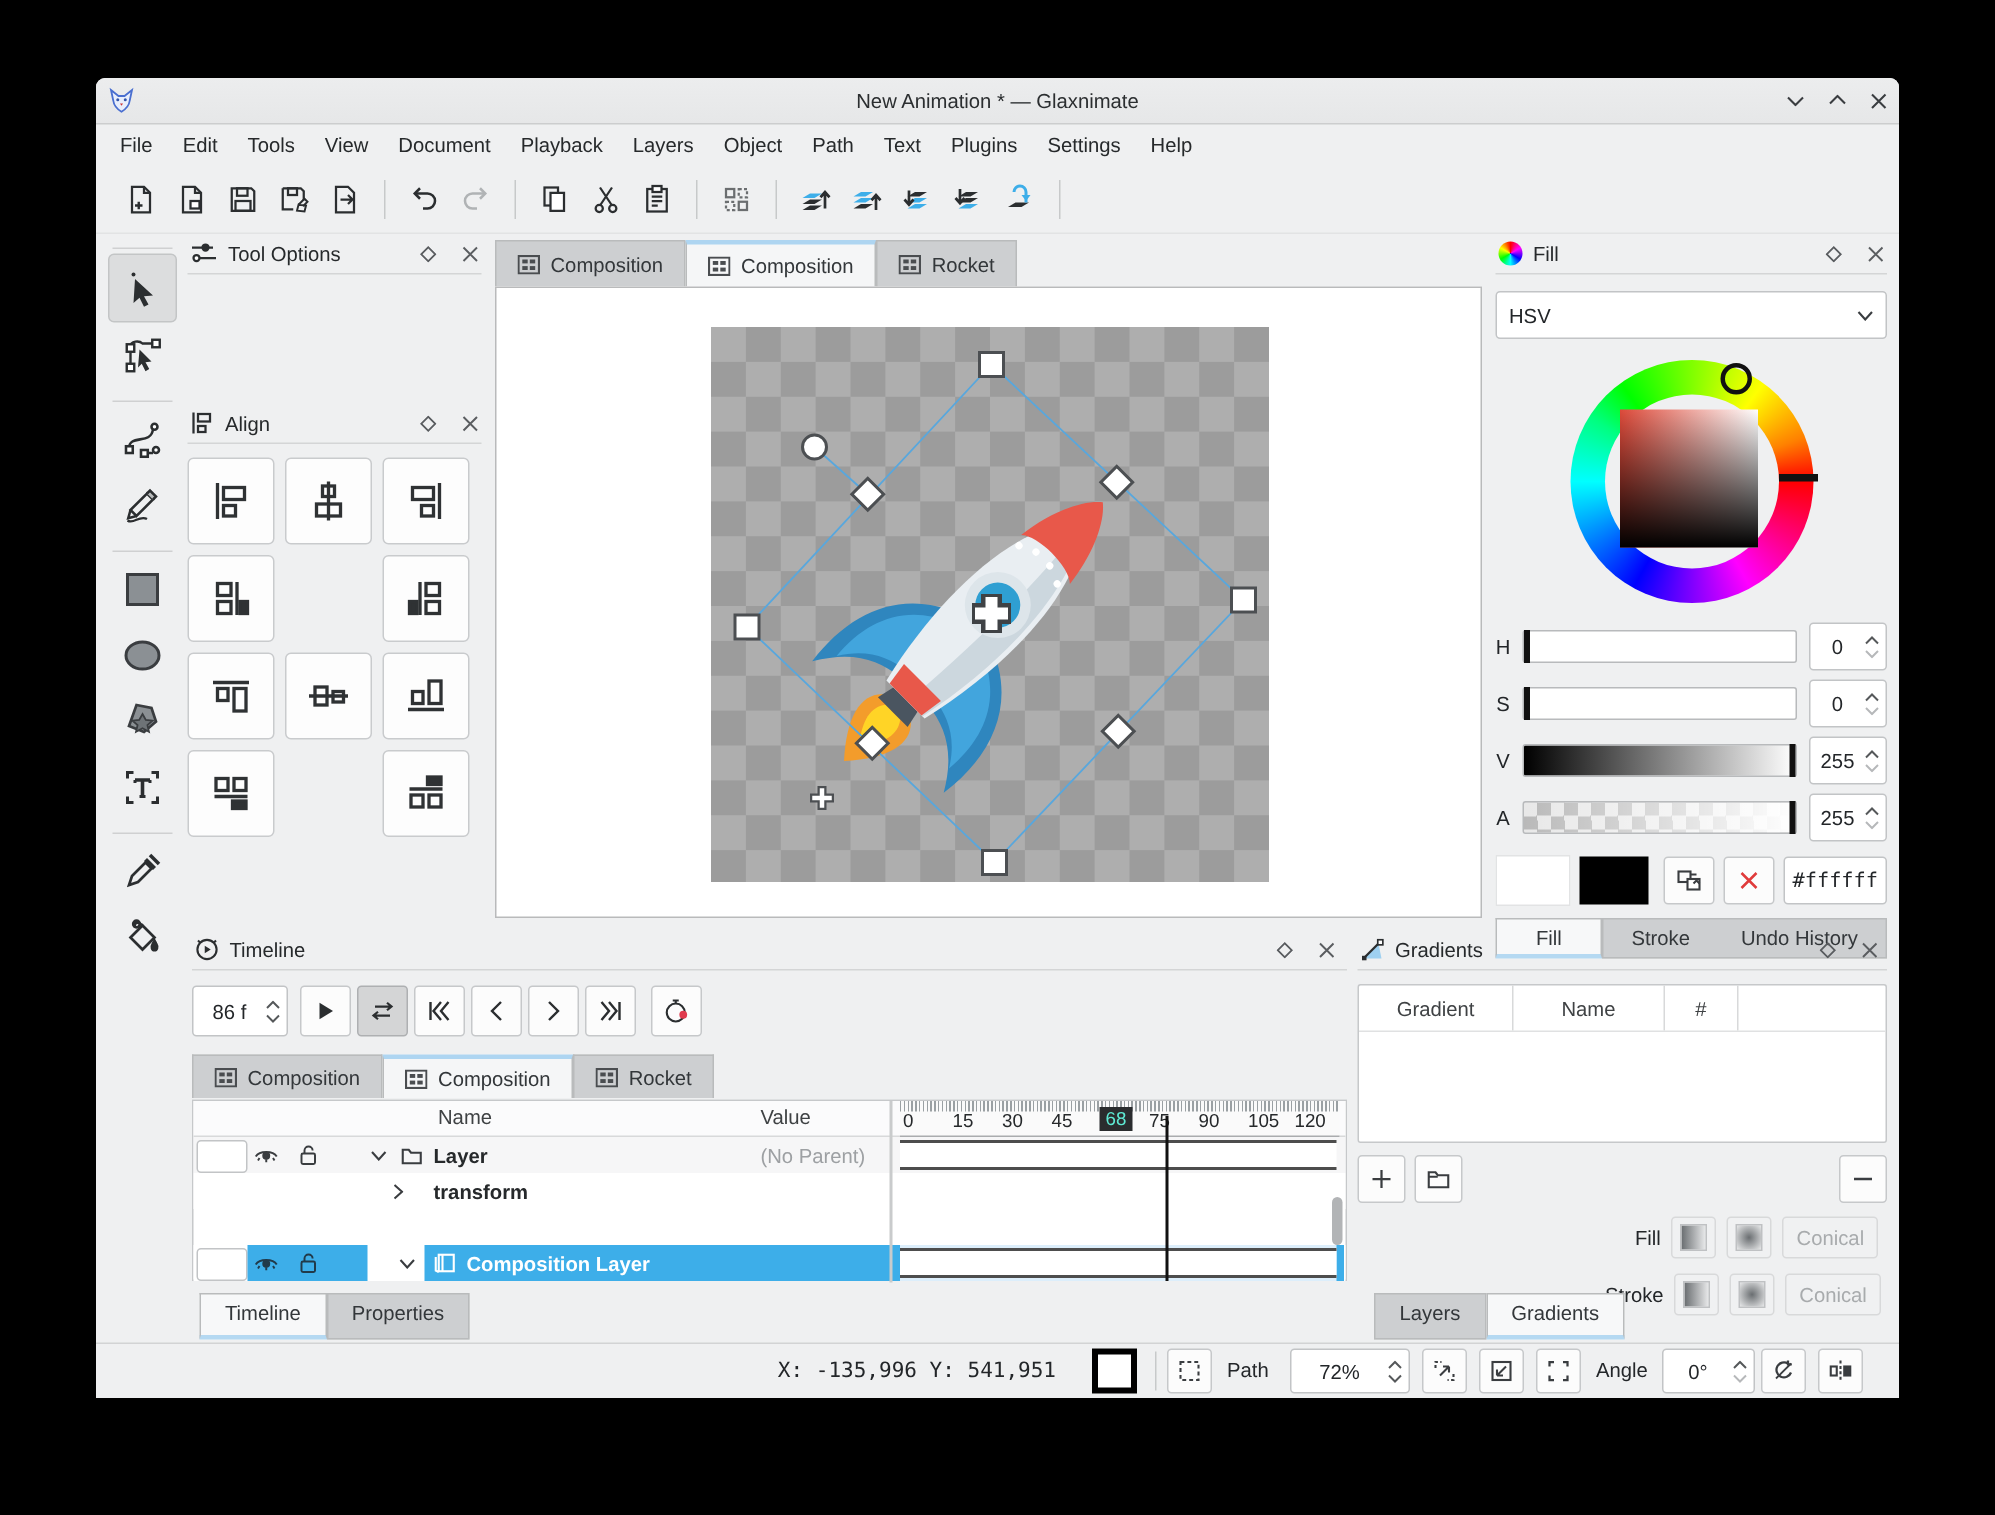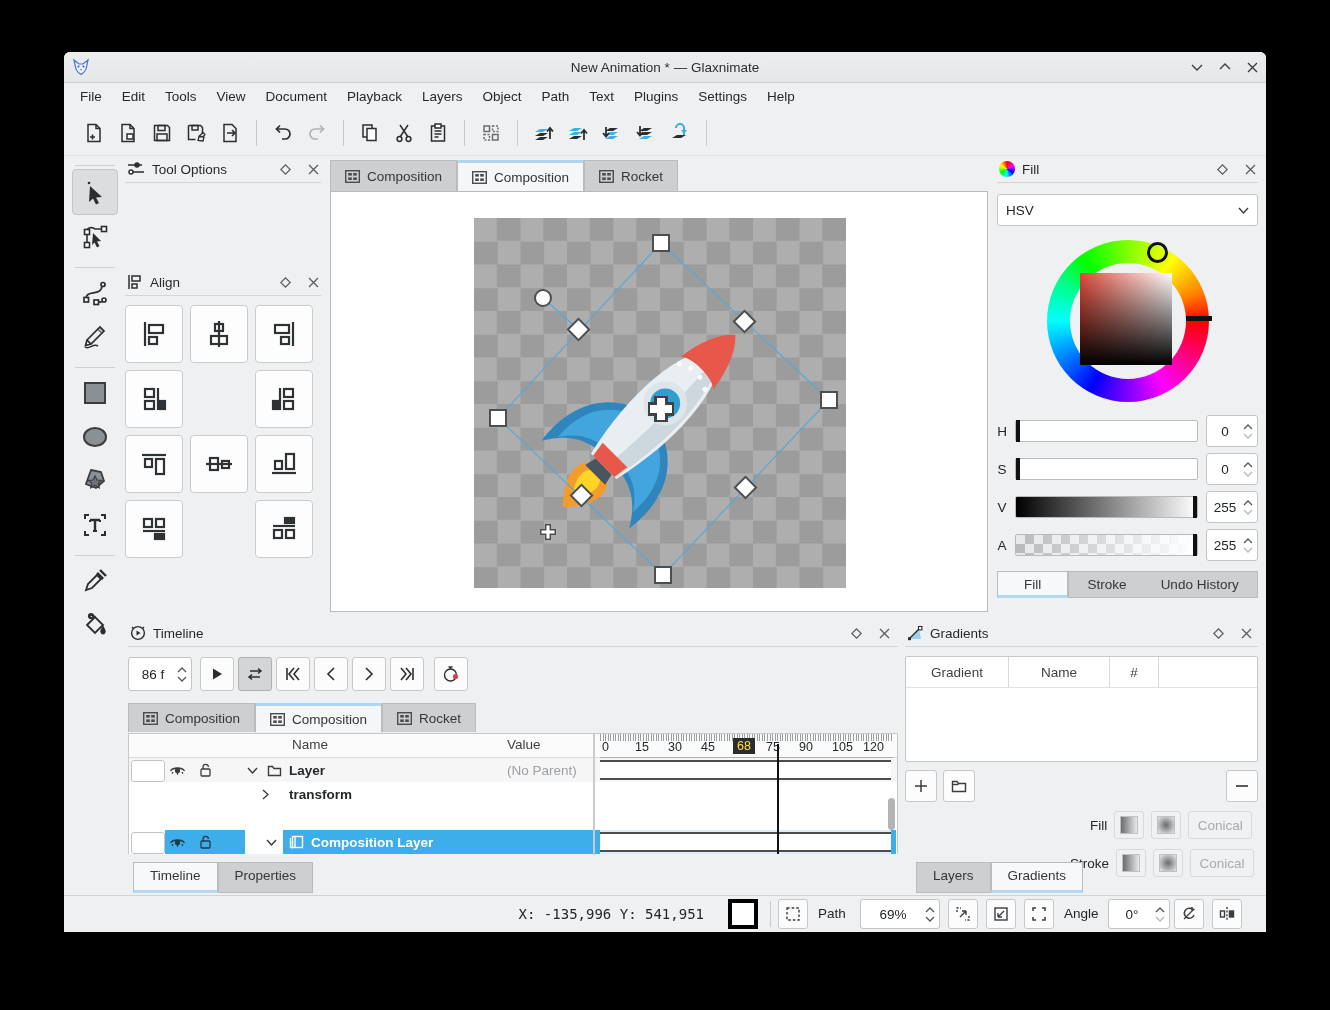--- a/index.html
+++ b/index.html
@@ -63,21 +63,21 @@
   .tl-btn{width:34px;height:34px;}
   .tl-tabs{display:flex;height:29px;margin-top:12px;align-items:stretch;}
   .tl-table{position:absolute;left:0;top:113px;right:0;height:121px;background:#fff;border:1px solid #c6c8ca;box-sizing:border-box;}
   .tl-hrow{position:absolute;left:0;top:0;width:100%;height:23px;background:#fbfbfc;border-bottom:1px solid #d8d9da;}
   .tl-row{position:absolute;left:0;width:100%;height:24px;display:flex;align-items:center;}
   .tl-name{font-weight:bold;color:#26292b;}
   .checkcell{position:absolute;left:2px;top:2px;width:32px;height:20px;background:#fff;border:1px solid #c2c4c6;border-radius:3px;}
   .ruler{position:absolute;left:471px;top:0;width:293px;height:23px;background:#fafafa;border-bottom:1px solid #aaacae;
     background-image:repeating-linear-gradient(to right,#9aa0a3 0 1px,transparent 1px 2.53px);background-size:100% 7px;background-repeat:no-repeat;}
   .ruler .rlabel{position:absolute;top:6px;font-size:12.5px;color:#26292b;}
-  .ruler .rlabel.current{background:#2a2c2e;color:#fde047;top:4px;padding:1px 4px;}
+  .ruler .rlabel.current{background:#2a2c2e;color:#5eead4;top:4px;padding:1px 4px;}
   .track-bar{position:absolute;left:471px;height:16px;width:291px;background:#fff;border-top:2.5px solid #4d4d4d;border-bottom:2.5px solid #4d4d4d;}
   .playhead{position:absolute;width:1.5px;background:#111;}
   .gtable{background:#fff;border:1px solid #c6c8ca;border-radius:2px;margin-top:9px;height:106px;box-sizing:border-box;}
   .gtable-hdr{display:flex;height:30px;border-bottom:1px solid #e0e1e2;align-items:center;color:#3f4244;}
   .gcol{text-align:center;border-right:1px solid #d8d9da;height:100%;display:flex;align-items:center;justify-content:center;}
   .grad-row{display:flex;align-items:center;gap:7px;margin-top:8px;height:30px;}
   .gchip{width:16px;height:16px;border:1px solid #bfc1c3;}
   
   .docktabs{position:absolute;top:810px;height:31px;display:flex;align-items:stretch;}
   .statusbar{position:absolute;left:0;top:843px;width:100%;height:37px;border-top:1px solid #d2d3d4;background:#eff0f1;}
@@ -675,20 +675,39 @@
             <svg width="10" height="6" viewBox="0 0 10 6">
               <polyline points="1,5 5,1 9,5" fill="none" stroke="#55585a" stroke-width="1.3"></polyline>
             </svg>
             <svg width="10" height="6" viewBox="0 0 10 6">
               <polyline points="1,1 5,5 9,1" fill="none" stroke="#b6b8ba" stroke-width="1.3"></polyline>
             </svg>
           </span>
         </div>
     </div>
 
+    <div style="display:flex;align-items:center;gap:6px;margin-top:9px;height:32px">
+      <div style="width:48px;height:32px;background:#fff;border:1px solid #e2e3e4"></div>
+      <div style="width:46px;height:32px;background:#000"></div>
+      <div class="btn" style="width:34px;height:32px;margin-left:4px">
+          <svg width="18" height="16" viewBox="0 0 18 16" fill="none" stroke="#3a3d40" stroke-width="1.4">
+            <rect x="2" y="2" width="8" height="7"></rect>
+            <rect x="8" y="7" width="8" height="7" fill="#fff"></rect>
+            <path d="M12,4 h4 M14,10 l2,-2 2,2" transform="translate(-2,0)"></path>
+          </svg>
+        </div>
+      <div class="btn" style="width:34px;height:32px">
+          <svg width="14" height="14" viewBox="0 0 14 14">
+            <path d="M2,2 L12,12 M12,2 L2,12" stroke="#e03b3b" stroke-width="1.7"></path>
+          </svg>
+        </div>
+      <div class="spin" style="flex:1;height:32px">
+          <span class="mono" style="flex:1;text-align:center">#ffffff</span>
+        </div>
+    </div>
 
     <div class="fill-tabs">
       <div class="dock-tab active" style="padding:5px 26px"><span>Fill</span></div>
       <div class="dock-tab" style="flex:1;display:flex;gap:34px;justify-content:center">
         <span>Stroke</span>
         <span>Undo History</span>
       </div>
     </div>
   </div>
 
@@ -985,21 +1004,21 @@
     <span class="mono" style="position:absolute;right:562px;top:10px;font-size:14px">X: -135,996 Y:  541,951</span>
     <div class="sb-item" style="left:664px;width:30px;background:#fff;border:4px solid #000;box-sizing:border-box;height:30px"></div>
     <div style="position:absolute;left:706px;top:5px;width:1px;height:26px;background:#c7c9ca"></div>
     <div class="btn sb-item" style="left:714px;width:30px">
         <svg width="16" height="16" viewBox="0 0 16 16">
           <rect x="2" y="2" width="12" height="12" fill="none" stroke="#3a3d40" stroke-width="1.4" stroke-dasharray="2.6 2"></rect>
         </svg>
       </div>
     <span class="sb-item" style="left:754px;top:10px">Path</span>
     <div class="spin sb-item" style="left:796px;width:80px">
-        <span class="spin-val">69%</span>
+        <span class="spin-val">72%</span>
         <span class="spin-arrows">
           <svg width="10" height="6" viewBox="0 0 10 6">
             <polyline points="1,5 5,1 9,5" fill="none" stroke="#55585a" stroke-width="1.3"></polyline>
           </svg>
           <svg width="10" height="6" viewBox="0 0 10 6">
             <polyline points="1,1 5,5 9,1" fill="none" stroke="#55585a" stroke-width="1.3"></polyline>
           </svg>
         </span>
       </div>
     <div class="btn sb-item" style="left:884px;width:30px">

